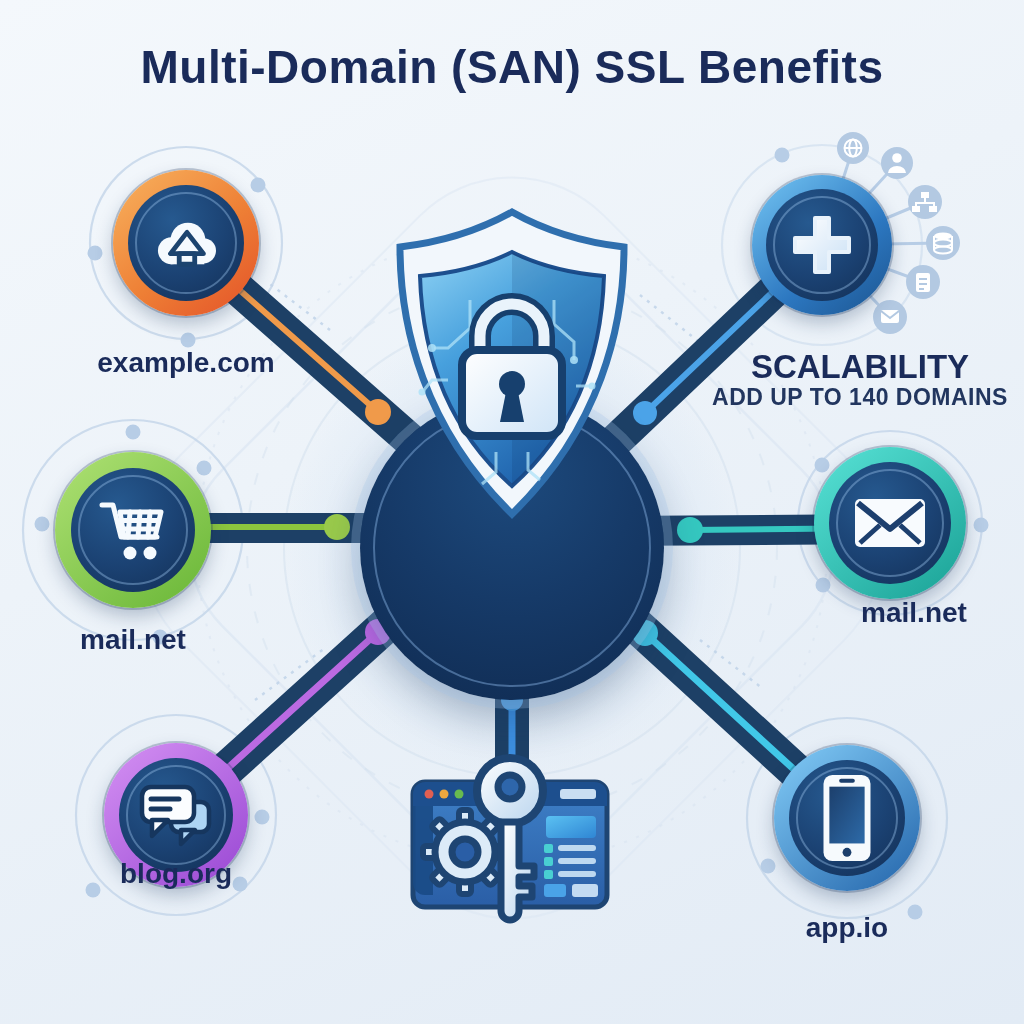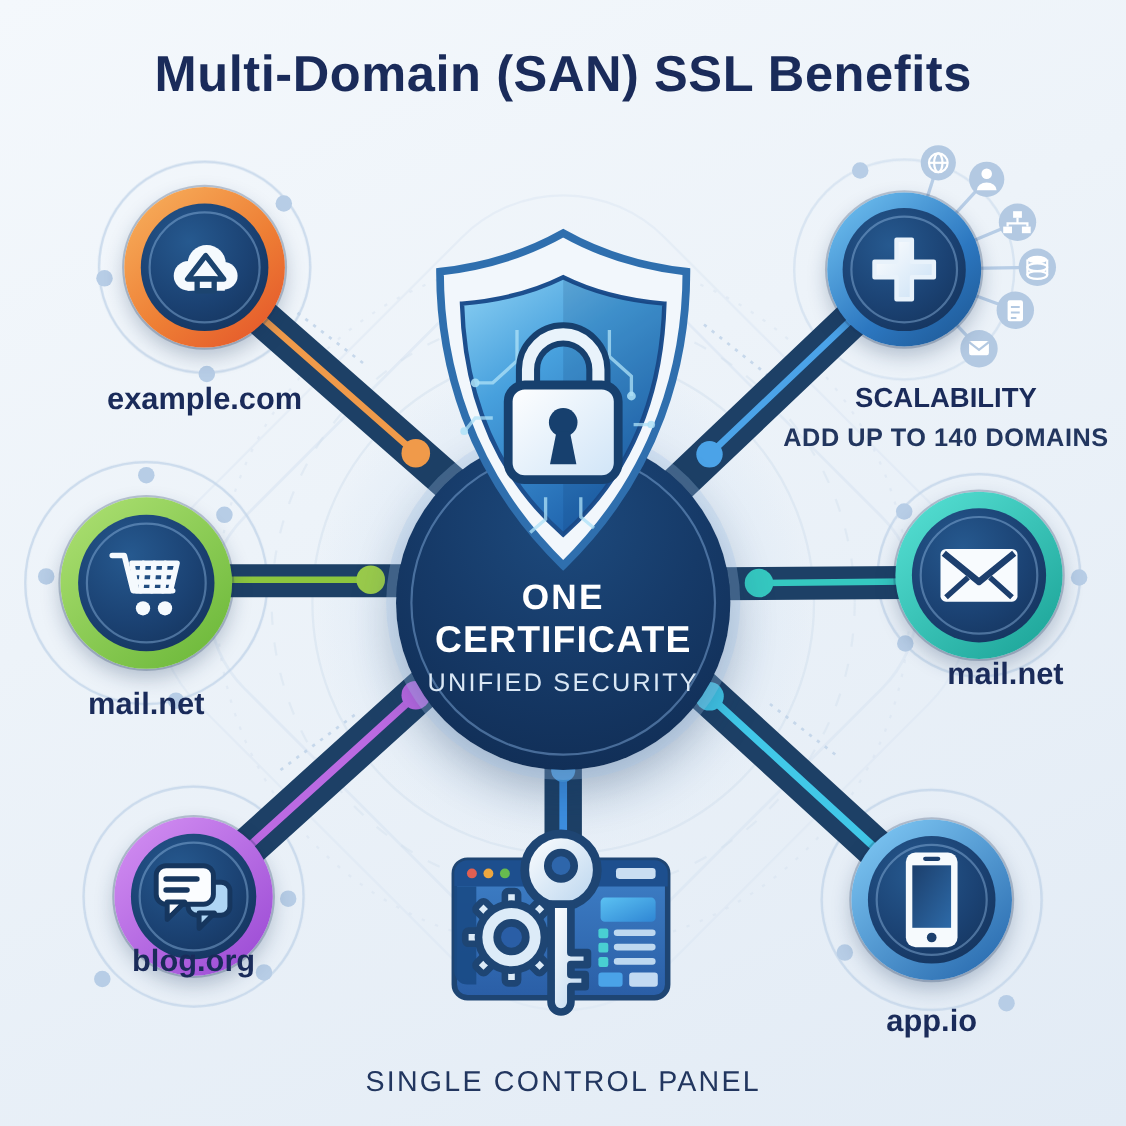--- a/index.html
+++ b/index.html
@@ -44,21 +44,21 @@
   }
   .inner::after{
     content:"";position:absolute;inset:7px;border-radius:50%;
     border:2px solid rgba(150,190,230,.42);
   }
   .domain-label{
     position:absolute;transform:translateX(-50%);font-size:28px;font-weight:bold;
     color:#1a2b5a;white-space:nowrap;text-align:right;
   }
   .feature-title{
-    position:absolute;transform:translateX(-50%);font-size:25px;font-weight:800;
+    position:absolute;transform:translateX(-50%);font-size:33px;font-weight:800;
     color:#1a2b5a;white-space:nowrap;
   }
   .feature-sub{
     position:absolute;transform:translateX(-50%);font-size:23px;font-weight:600;
     letter-spacing:.5px;color:#22365f;white-space:nowrap;
   }
   .mgmt-title{
     position:absolute;left:512px;top:934px;transform:translateX(-50%);
     font-size:31px;font-weight:800;color:#1a2b5a;white-space:nowrap;
   }
@@ -237,25 +237,20 @@
     </g>
     <g>
       <path d="M480,352 v-16 a32,32 0 0 1 64,0 v16" fill="none" stroke="#17406e" stroke-width="22"></path>
       <path d="M480,352 v-16 a32,32 0 0 1 64,0 v16" fill="none" stroke="#e9f3fb" stroke-width="11"></path>
       <rect x="462" y="350" width="100" height="86" rx="15" fill="url(#lockGrad)" stroke="#17406e" stroke-width="8"></rect>
       <circle cx="512" cy="384" r="13" fill="#17406e"></circle>
       <path d="M506,392 h12 l6,30 h-24 z" fill="#17406e"></path>
     </g>
   </svg>
 
-  <div class="hub-text">
-    <div class="hub-line1">ONE</div>
-    <div class="hub-line2">CERTIFICATE</div>
-    <div class="hub-line3">UNIFIED SECURITY</div>
-  </div>
 
   <div class="node" style="left:113px;top:170px;width:146px;height:146px;">
     <div class="ring" style="background:linear-gradient(140deg,#f6aa58 10%,#ee7f35 55%,#e4562a 95%);">
       <div class="inner" style="width:116px;height:116px;">
         <svg width="78" height="60" viewBox="0 0 80 62">
           <circle cx="25" cy="39" r="14" fill="#f5fafe"></circle>
           <circle cx="42" cy="28" r="18" fill="#f5fafe"></circle>
           <circle cx="58" cy="39" r="13" fill="#f5fafe"></circle>
           <rect x="24" y="36" width="35" height="17" fill="#f5fafe"></rect>
           <g stroke="#1c446f" stroke-width="5" stroke-linejoin="round" fill="#f5fafe">
@@ -403,17 +398,16 @@
       <circle r="30" fill="#dcebf8" stroke="#1e4573" stroke-width="7"></circle>
       <circle r="13" fill="#2a5ea6" stroke="#1e4573" stroke-width="7"></circle>
     </g>
     <g>
       <circle cx="510" cy="791" r="33" fill="url(#keyGrad)" stroke="#1e4573" stroke-width="8"></circle>
       <circle cx="510" cy="787" r="12" fill="#2e66ab" stroke="#1e4573" stroke-width="7"></circle>
       <path d="M501,822 h18 v44 h15 v11 h-15 v9 h13 v11 h-13 v14 a9,9 0 0 1 -18,0 z" fill="url(#keyGrad)" stroke="#1e4573" stroke-width="7" stroke-linejoin="round"></path>
     </g>
   </svg>
 
-  <div class="mgmt-sub">SINGLE CONTROL PANEL</div>
 
   <div class="title">Multi-Domain (SAN) SSL Benefits</div>
 
 </div>
 
 </body></html>

